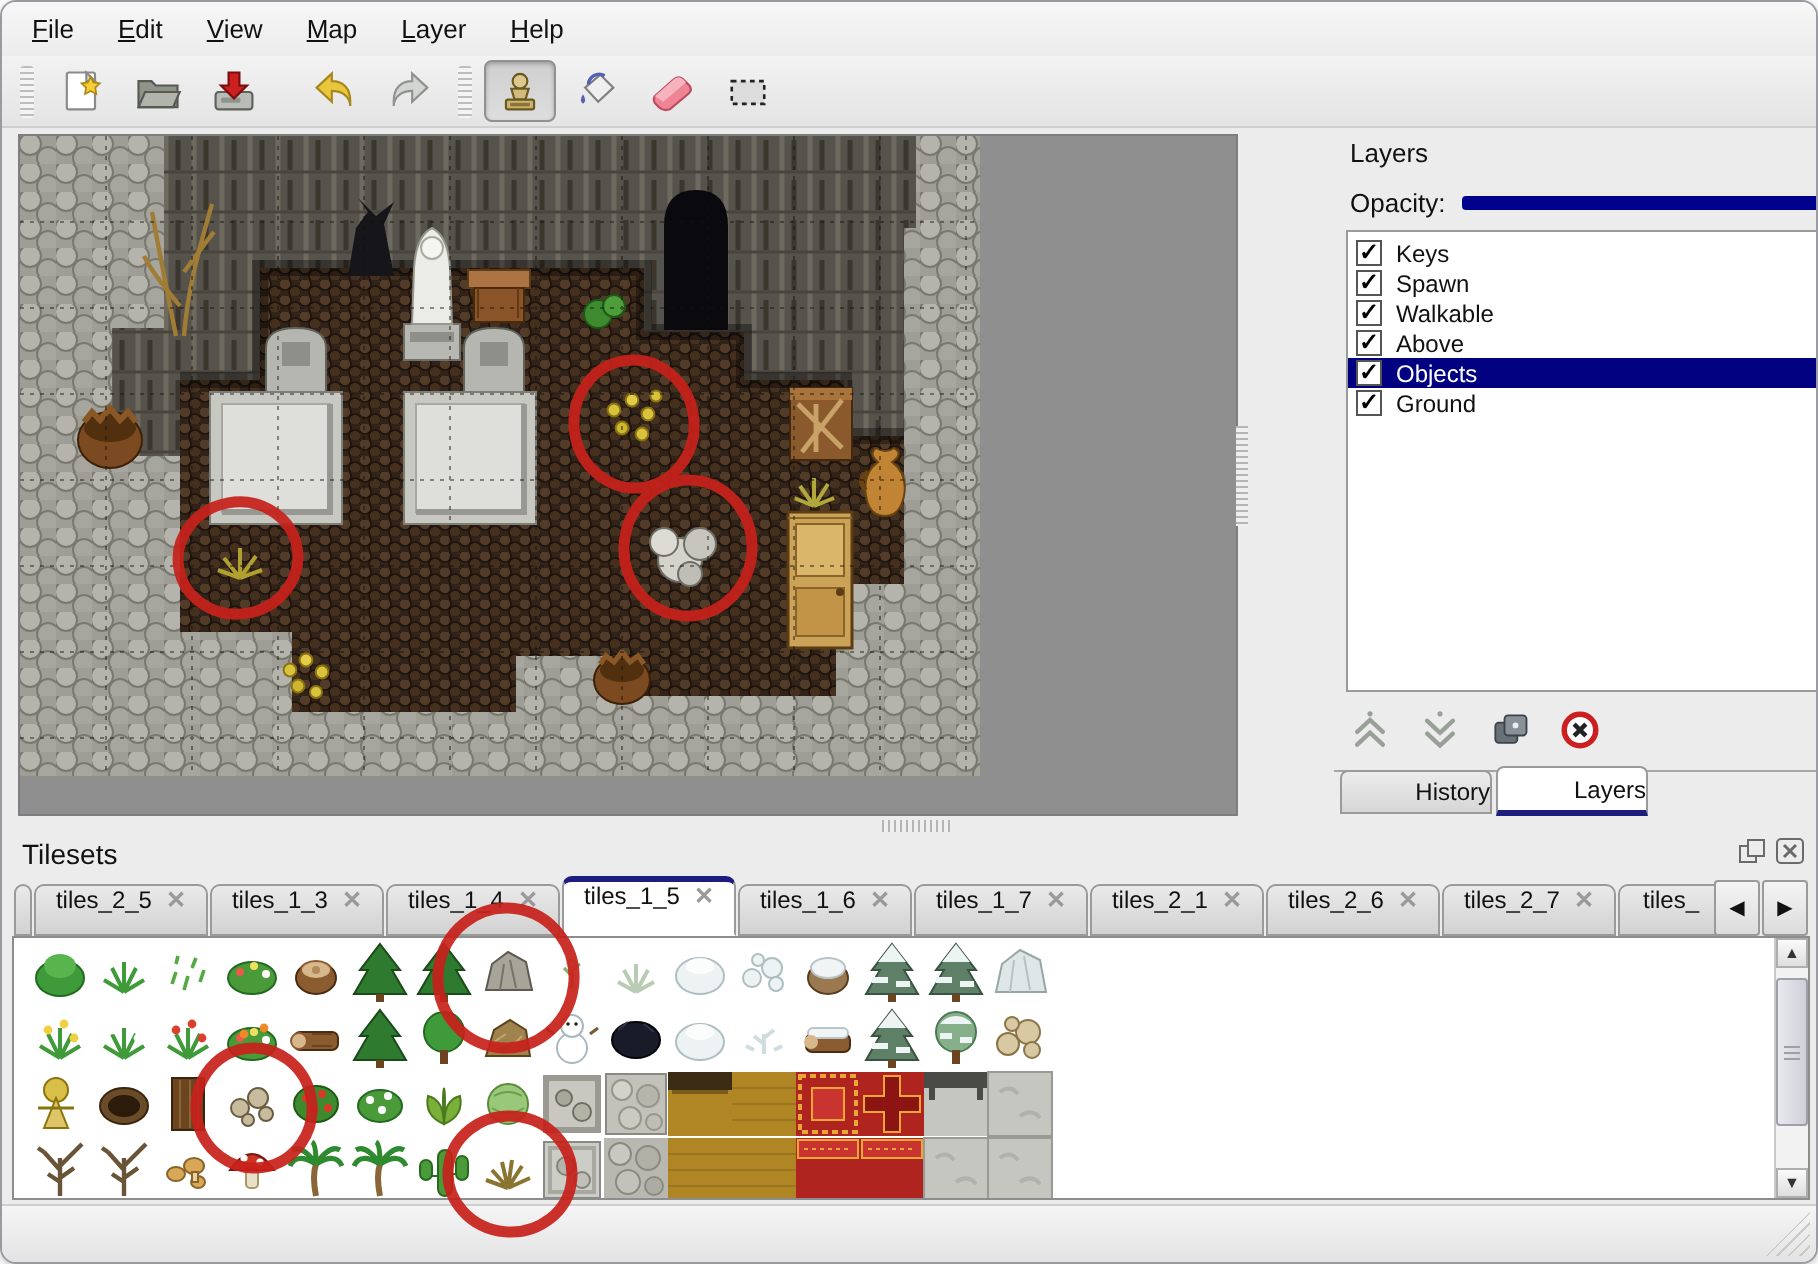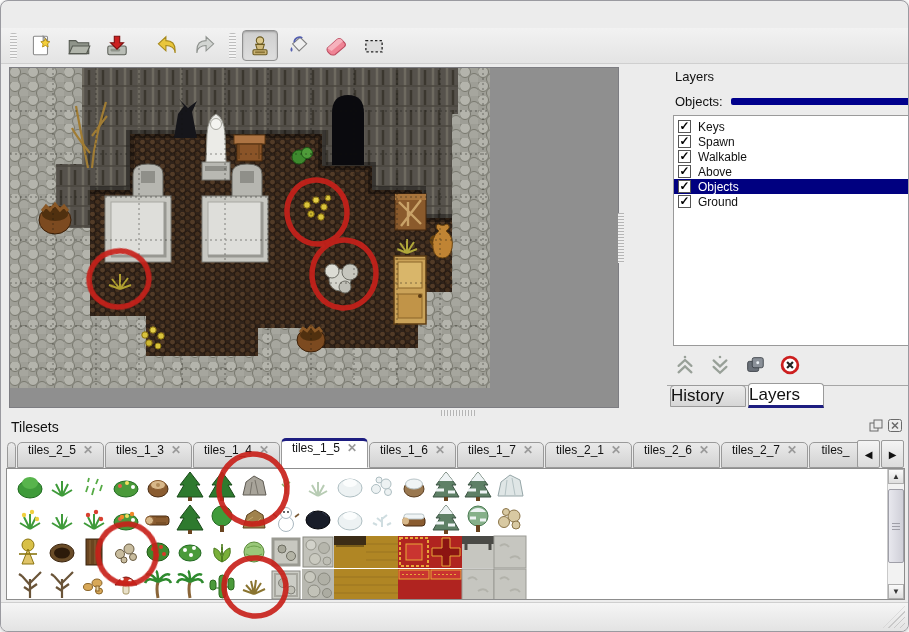--- a/index.html
+++ b/index.html
@@ -48,22 +48,22 @@
   .lrow{display:flex;align-items:center;height:15px;padding-left:4px;font-size:12px;gap:7px;}
   .lrow[data-selected="true"]{background:#000080;color:#fff;}
   .cb{width:13px;height:13px;background:#fff;border:1px solid #555;display:flex;align-items:center;justify-content:center;
     font-size:12px;font-weight:bold;color:#000;line-height:1;}
   .cb .check{visibility:hidden;margin-top:-2px;}
   .cb[data-checked="true"] .check{visibility:visible;}
   .ltools{position:absolute;left:6px;top:288px;display:flex;gap:11px;}
   .ltbtn{width:24px;height:24px;display:flex;align-items:center;justify-content:center;}
   .dockline{position:absolute;left:0;right:0;top:320px;border-top:1px solid #a6a6a6;}
   .docktabs{position:absolute;left:3px;top:320px;display:flex;}
-  .dtab{height:22px;min-width:76px;display:flex;align-items:center;justify-content:flex-start;
-    font-size:17px;border:1px solid #9a9a9a;border-radius:4px 4px 0 0;
+  .dtab{height:22px;min-width:76px;display:flex;align-items:center;justify-content:flex-end;
+    font-size:12px;border:1px solid #9a9a9a;border-radius:4px 4px 0 0;
     background:linear-gradient(#ececec,#d6d6d6);margin-right:2px;}
   .dtab[data-active="true"]{background:#fff;border-bottom:3px solid #1d1d80;height:25px;margin-top:-2px;}
   
   .tspanel{position:absolute;left:4px;top:416px;width:901px;height:185px;}
   .tstitle{position:absolute;left:6px;top:2px;font-size:14px;}
   .tstabs{position:absolute;left:2px;top:20px;right:2px;height:31px;display:flex;align-items:flex-end;}
   .ttab{height:26px;width:87px;display:flex;align-items:flex-start;justify-content:center;gap:7px;
     font-size:12px;border:1px solid #9a9a9a;border-radius:5px 5px 0 0;
     background:linear-gradient(#eaeaea,#d2d2d2);margin-right:1px;flex:none;overflow:hidden;}
   .ttab[data-active="true"]{background:#fff;border-top:3px solid #1d1d80;height:30px;border-bottom:1px solid #fff;}
@@ -93,20 +93,28 @@
     clip-path:polygon(100% 0,100% 100%,0 100%);}
   
   .overlay{position:absolute;left:0;top:0;pointer-events:none;z-index:50;}
   .wbtn svg{display:block;}
 </style>
 </head>
 <body>
 
 <div class="window">
 
+  <div class="menubar">
+    <div class="mitem"><u>F</u>ile</div>
+    <div class="mitem"><u>E</u>dit</div>
+    <div class="mitem"><u>V</u>iew</div>
+    <div class="mitem"><u>M</u>ap</div>
+    <div class="mitem"><u>L</u>ayer</div>
+    <div class="mitem"><u>H</u>elp</div>
+  </div>
 
   <div class="toolbar">
     <div class="tgrip"></div>
     <div class="tbtn">
       <svg width="26" height="26" viewBox="0 0 24 24">
         <rect x="5" y="3" width="13" height="17" rx="1" fill="#fff" stroke="#8a8a8a"></rect>
         <path d="M14,3 l4,4 h-4 z" fill="#dcdcdc" stroke="#8a8a8a"></path>
         <path d="M16,5 l1.3,2.6 2.9,.4 -2.1,2 .5,2.9 -2.6,-1.4 -2.6,1.4 .5,-2.9 -2.1,-2 2.9,-.4 z" fill="#f4cf3a" stroke="#b08a10" stroke-width=".8"></path>
       </svg>
     </div>
@@ -313,21 +321,21 @@
       </span>
       <span class="wbtn">
         <svg width="14" height="13" viewBox="0 0 14 13">
             <rect x="0.5" y="0.5" width="13" height="12" rx="2" fill="none" stroke="#6a6a6a"></rect>
             <path d="M4,3.5 l6,6 M10,3.5 l-6,6" stroke="#6a6a6a" stroke-width="1.5"></path>
           </svg>
       </span>
     </div>
 
     <div class="oprow">
-      <span class="oplabel">Objects:</span>
+      <span class="oplabel">Opacity:</span>
       <span class="opslider">
         <span class="optrack" style="width: 100%;"></span>
         <span class="ophandle"></span>
       </span>
     </div>
 
     <div class="llist">
       <div class="lrow" data-selected="false">
         <span class="cb" data-checked="true">
             <span class="check">✓</span>

